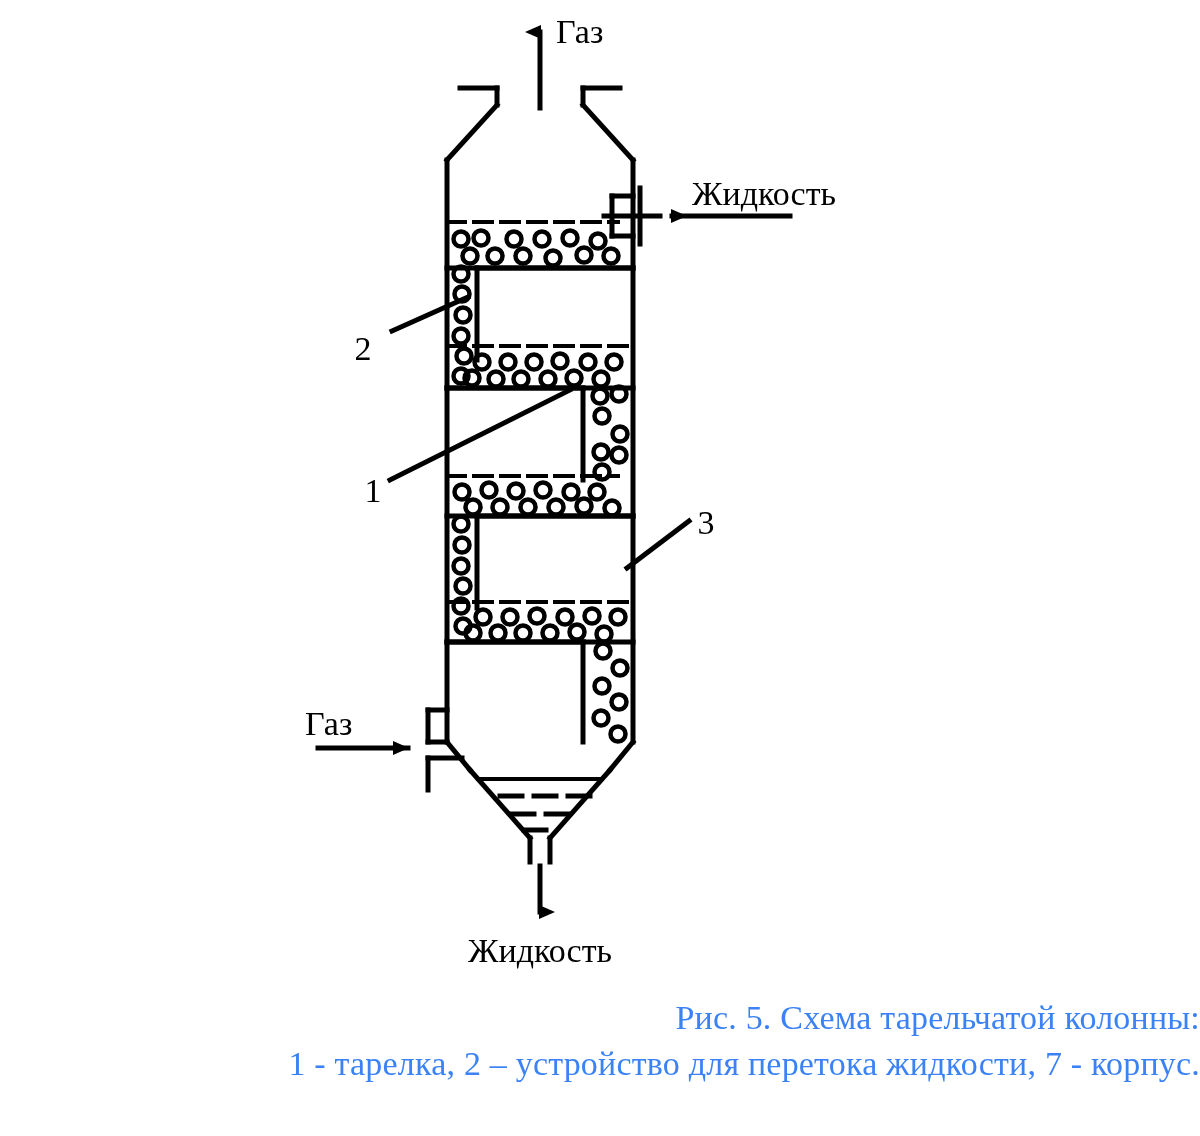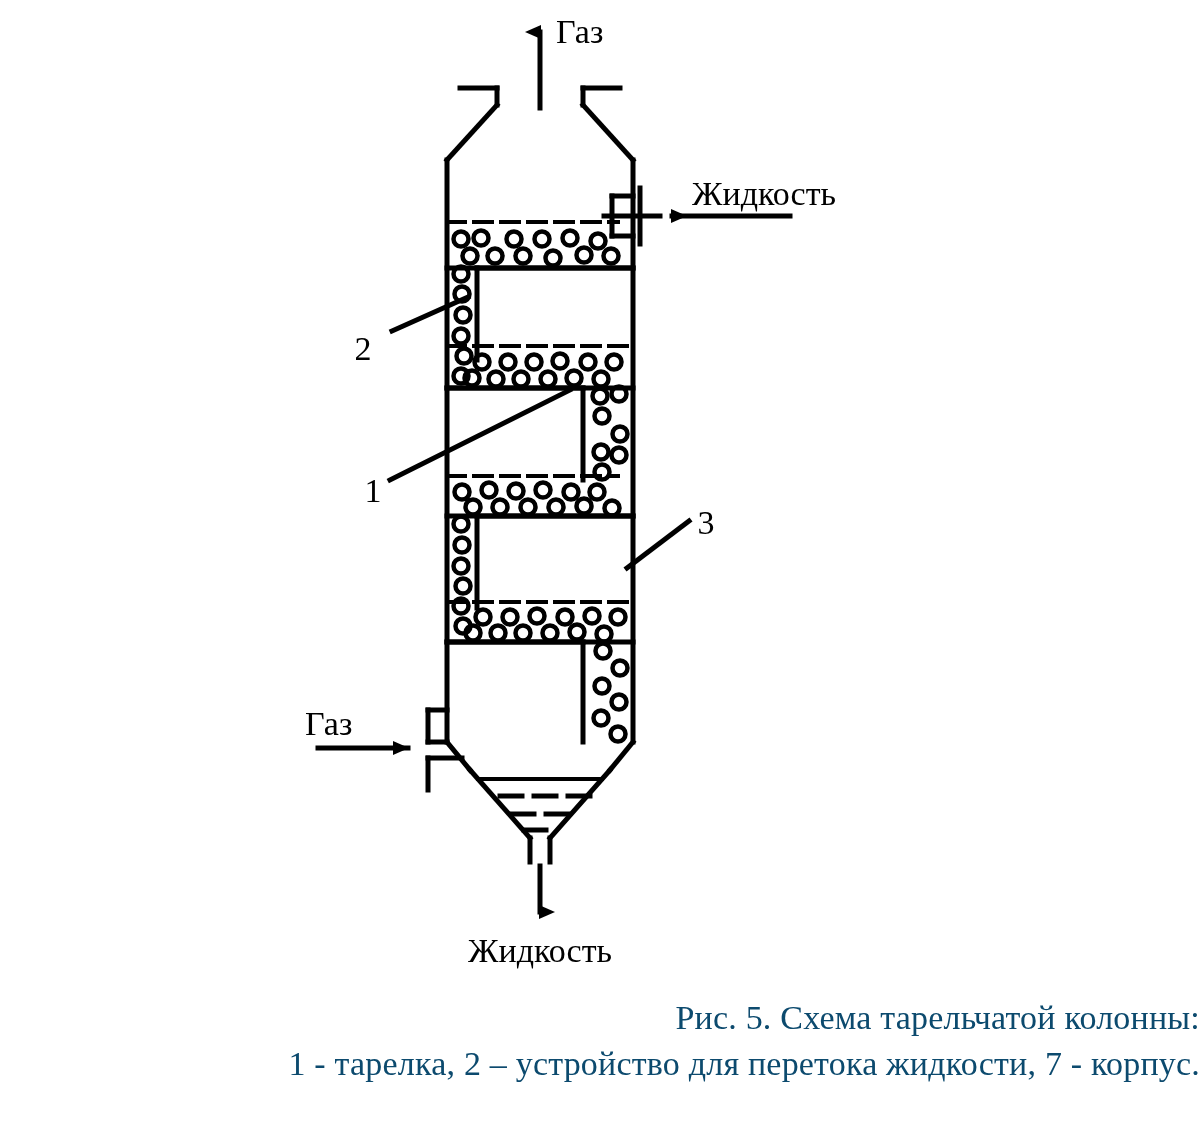--- a/index.html
+++ b/index.html
@@ -7,21 +7,21 @@
     padding: 0;
     background: #ffffff;
   }
   #page {
     position: relative;
     width: 1200px;
     height: 1136px;
     background: #ffffff;
     overflow: hidden;
     font-family: "Liberation Serif", "DejaVu Serif", serif;
-    color: #0c4a6e;
+    color: #3b82f6;
   }
   #schematic {
     position: absolute;
     left: 0;
     top: 0;
     width: 1200px;
     height: 1136px;
   }
   .caption-block {
     position: absolute;

